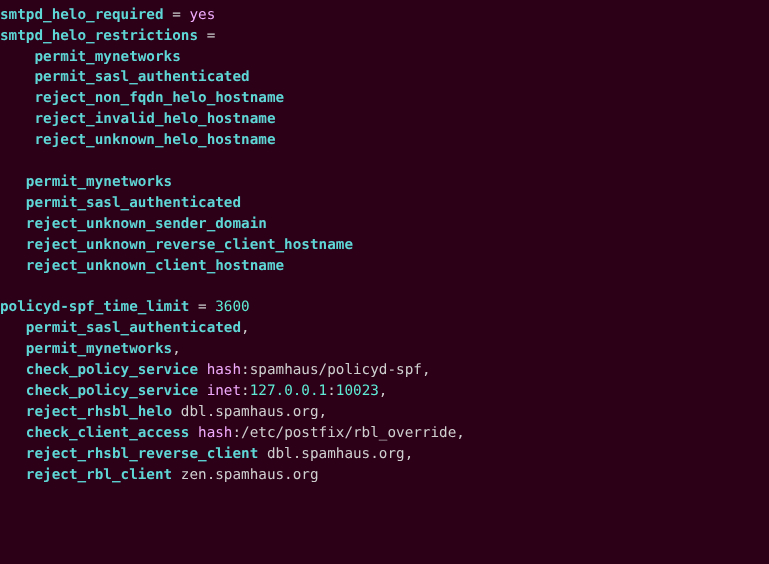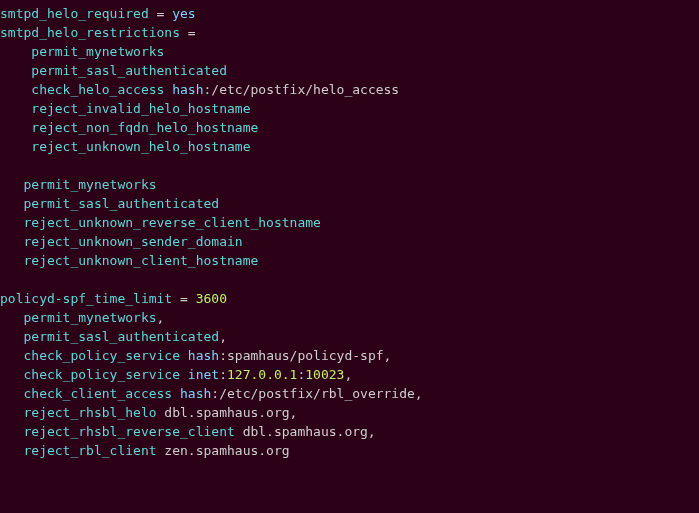--- a/index.html
+++ b/index.html
@@ -9,47 +9,46 @@
     font-family: "DejaVu Sans Mono", "Ubuntu Mono", Consolas, monospace;
     font-size: 13px;
     line-height: 19px;
     color: #dcdccc;
     width: 699px;
     height: 513px;
     box-sizing: border-box;
     overflow: hidden;
   }
   .line { white-space: pre; }
-  .kw  { color: #5fd7d7; font-weight: normal; }   
+  .kw  { color: #5fd7d7; font-weight: bold; }   
   .op  { color: #c8c8c8; }                      
-  .val { color: #7dd3fc; }                      
-  .num { color: #bef264; }                      
+  .val { color: #f0abfc; }                      
+  .num { color: #5eead4; }                      
   .plain { color: #cfcfcf; }
 </style>
 </head>
 <body>
 
 <div id="code">
     <div class="line"><span class="kw">smtpd_helo_required</span><span class="plain"> </span><span class="op">=</span><span class="plain"> </span><span class="val">yes</span></div>
     <div class="line"><span class="kw">smtpd_helo_restrictions</span><span class="plain"> </span><span class="op">=</span></div>
     <div class="line">    <span class="kw">permit_mynetworks</span></div>
     <div class="line">    <span class="kw">permit_sasl_authenticated</span></div>
-    <div class="line">    <span class="kw">check_helo_access</span><span class="plain"> </span><span class="val">hash</span><span class="plain">:/etc/postfix/helo_access</span></div>
+    <div class="line">    <span class="kw">reject_non_fqdn_helo_hostname</span></div>
     <div class="line">    <span class="kw">reject_invalid_helo_hostname</span></div>
-    <div class="line">    <span class="kw">reject_non_fqdn_helo_hostname</span></div>
     <div class="line">    <span class="kw">reject_unknown_helo_hostname</span></div>
     <div class="line">&nbsp;</div>
     <div class="line">   <span class="kw">permit_mynetworks</span></div>
     <div class="line">   <span class="kw">permit_sasl_authenticated</span></div>
+    <div class="line">   <span class="kw">reject_unknown_sender_domain</span></div>
     <div class="line">   <span class="kw">reject_unknown_reverse_client_hostname</span></div>
-    <div class="line">   <span class="kw">reject_unknown_sender_domain</span></div>
     <div class="line">   <span class="kw">reject_unknown_client_hostname</span></div>
     <div class="line">&nbsp;</div>
     <div class="line"><span class="kw">policyd-spf_time_limit</span><span class="plain"> </span><span class="op">=</span><span class="plain"> </span><span class="num">3600</span></div>
+    <div class="line">   <span class="kw">permit_sasl_authenticated</span><span class="plain">,</span></div>
     <div class="line">   <span class="kw">permit_mynetworks</span><span class="plain">,</span></div>
-    <div class="line">   <span class="kw">permit_sasl_authenticated</span><span class="plain">,</span></div>
     <div class="line">   <span class="kw">check_policy_service</span><span class="plain"> </span><span class="val">hash</span><span class="plain">:spamhaus/policyd-spf,</span></div>
     <div class="line">   <span class="kw">check_policy_service</span><span class="plain"> </span><span class="val">inet</span><span class="plain">:</span><span class="num">127.0.0.1</span><span class="plain">:</span><span class="num">10023</span><span class="plain">,</span></div>
+    <div class="line">   <span class="kw">reject_rhsbl_helo</span><span class="plain"> dbl.spamhaus.org,</span></div>
     <div class="line">   <span class="kw">check_client_access</span><span class="plain"> </span><span class="val">hash</span><span class="plain">:/etc/postfix/rbl_override,</span></div>
-    <div class="line">   <span class="kw">reject_rhsbl_helo</span><span class="plain"> dbl.spamhaus.org,</span></div>
     <div class="line">   <span class="kw">reject_rhsbl_reverse_client</span><span class="plain"> dbl.spamhaus.org,</span></div>
     <div class="line">   <span class="kw">reject_rbl_client</span><span class="plain"> zen.spamhaus.org</span></div>
   </div>
 
 </body></html>

